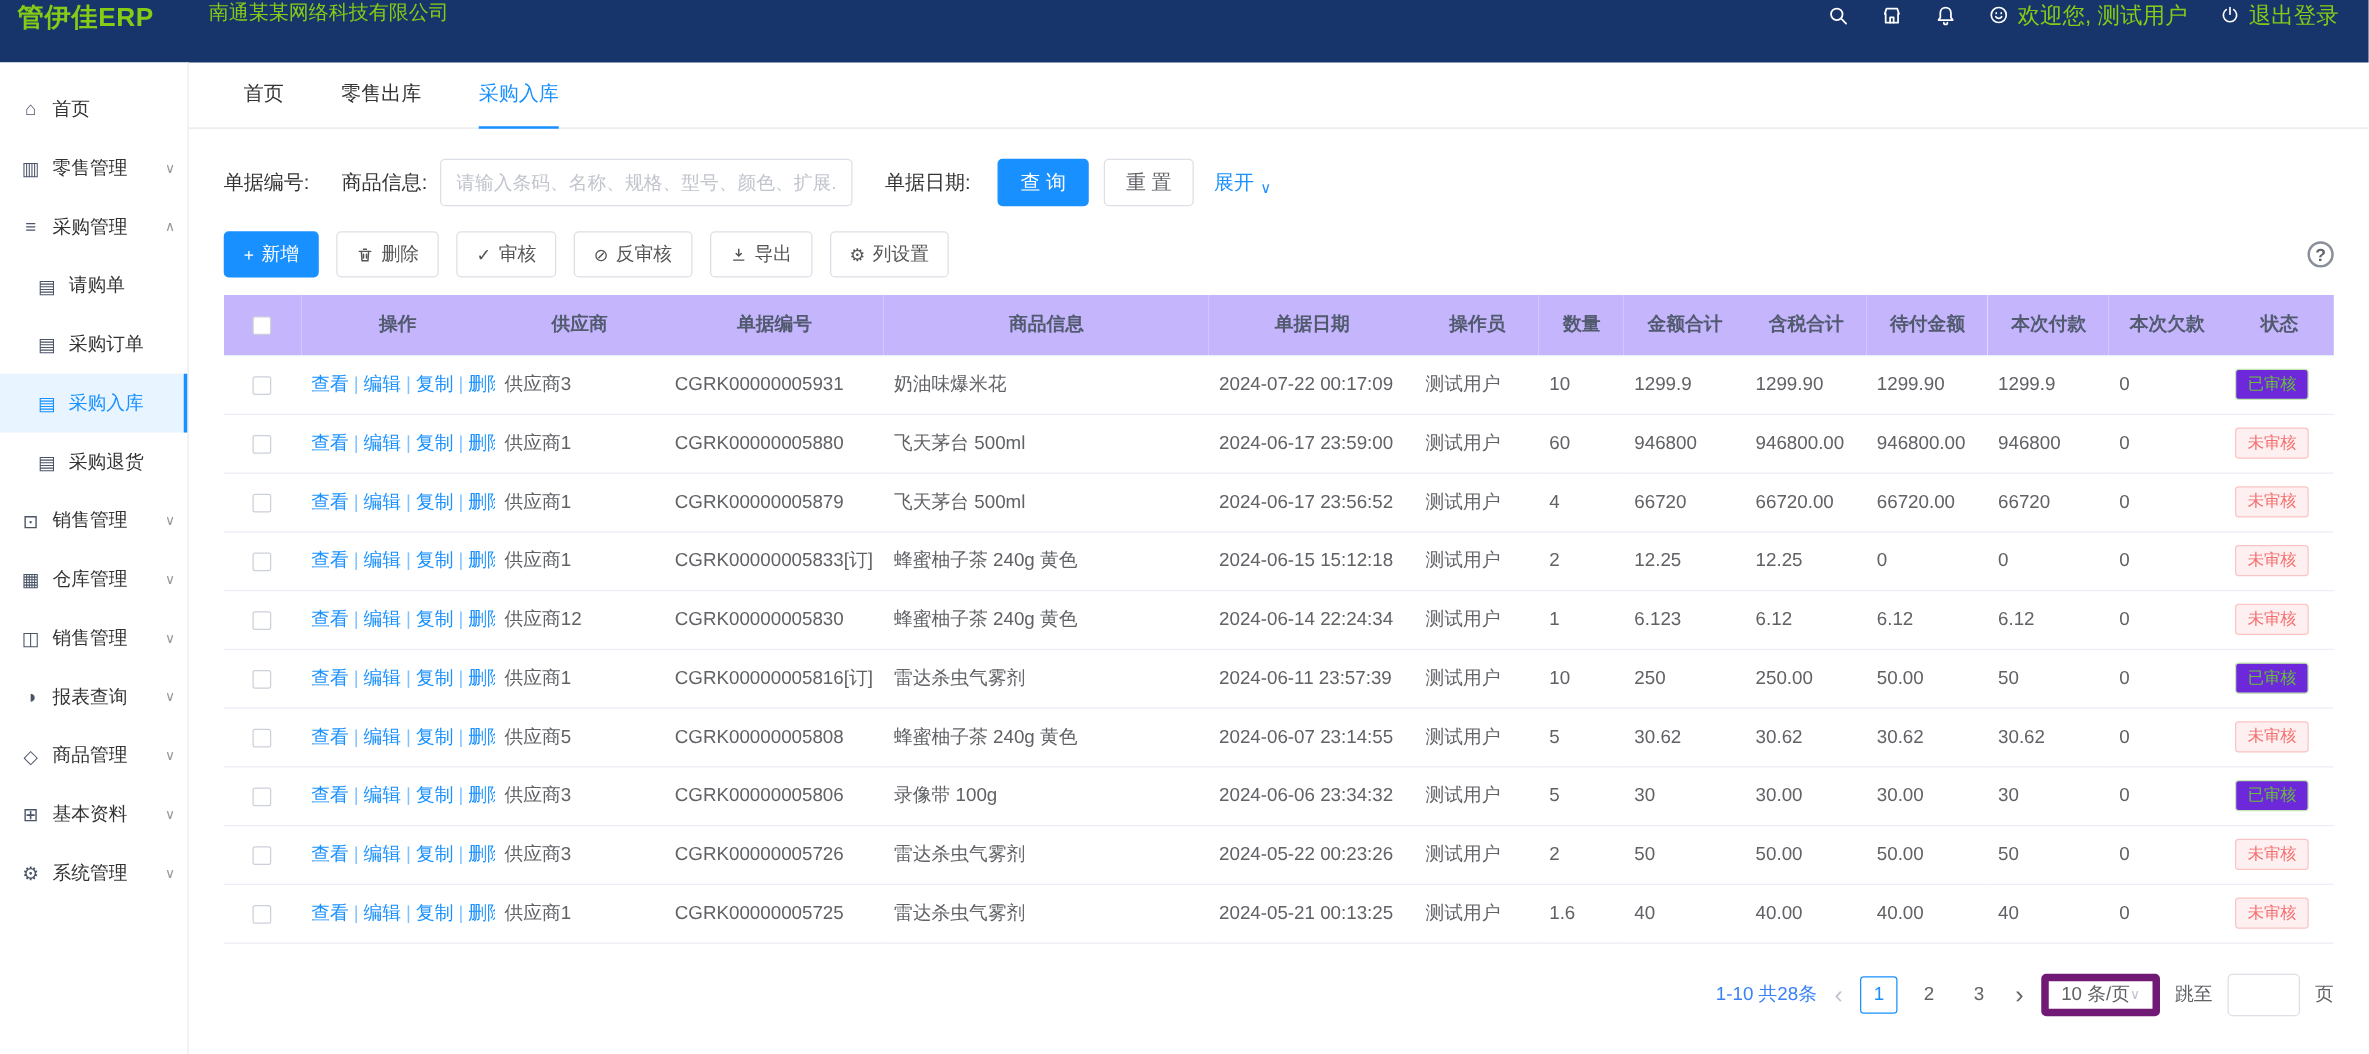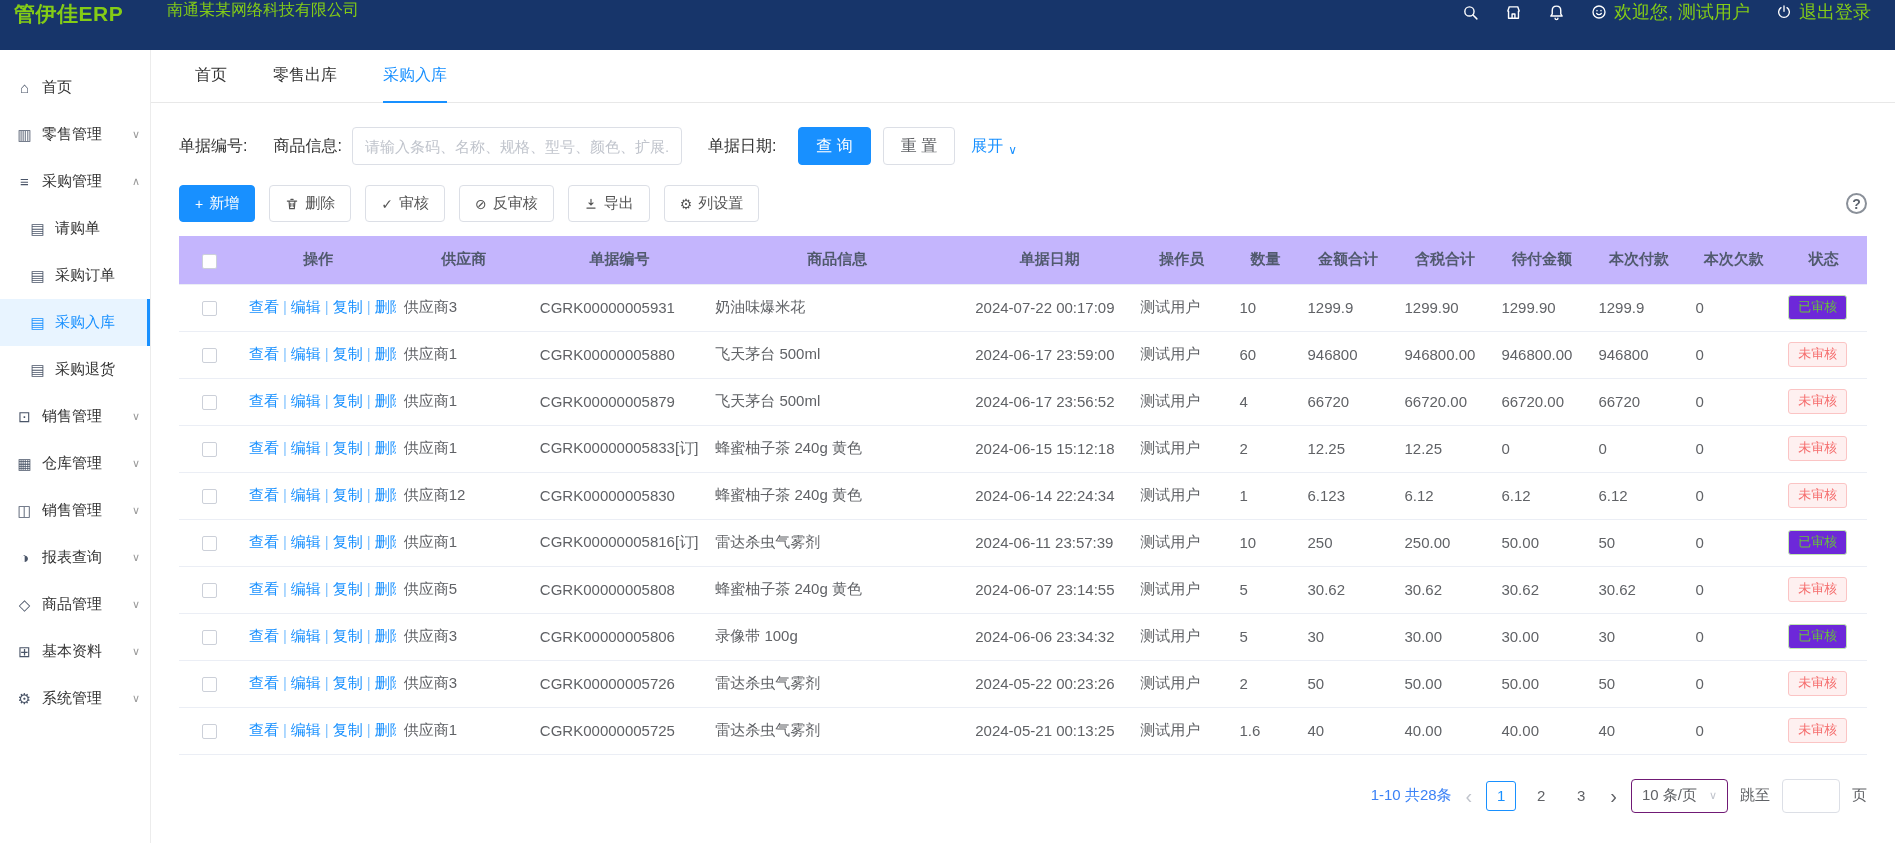--- a/index.html
+++ b/index.html
@@ -69,21 +69,21 @@
   .badge.danger{color:#f56c6c;background:#fef0f0;border-color:#fbc4c4}
 
   
   .pagination{display:flex;align-items:center;justify-content:flex-end;gap:12px;margin-top:24px;font-size:15px;color:#606266}
   .ptotal{color:#3b82f6}
   .parrow{font-size:20px;color:#606266;cursor:pointer;padding:0 2px;line-height:1}
   .parrow.disabled{color:#c0c4cc}
   .pages{display:inline-flex;gap:10px;align-items:center}
   .page{min-width:30px;height:30px;display:inline-flex;align-items:center;justify-content:center;border-radius:3px;cursor:pointer}
   .page.active{border:1px solid #1890ff;color:#1890ff}
-  .psize{height:34px;border:1px solid #701a75;border-radius:4px;display:inline-flex;align-items:center;gap:12px;padding:0 10px;color:#606266;cursor:pointer;white-space:nowrap}
+  .psize{height:34px;border:6px solid #701a75;border-radius:4px;display:inline-flex;align-items:center;padding:0 10px;color:#606266;cursor:pointer;white-space:nowrap}
   .psize-chevron{font-size:11px;color:#c0c4cc}
   .pjump-input{width:58px;height:34px;border:1px solid #dcdfe6;border-radius:4px;outline:none;padding:0 8px;font-size:15px;font-family:inherit}
 </style>
 </head>
 <body>
 
 <header class="topbar">
   <div class="logo">管伊佳ERP</div>
   <div class="company">南通某某网络科技有限公司</div>
   <div class="top-right">

